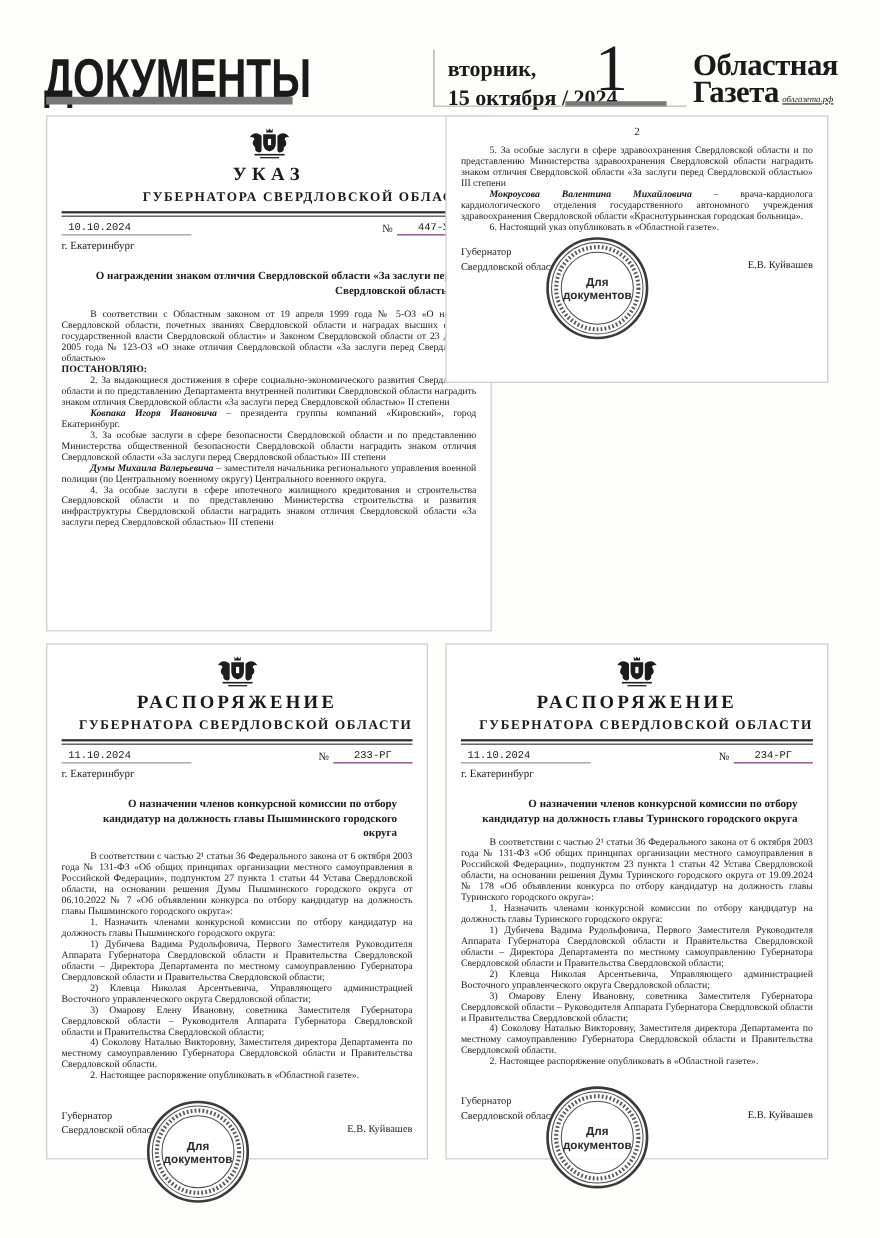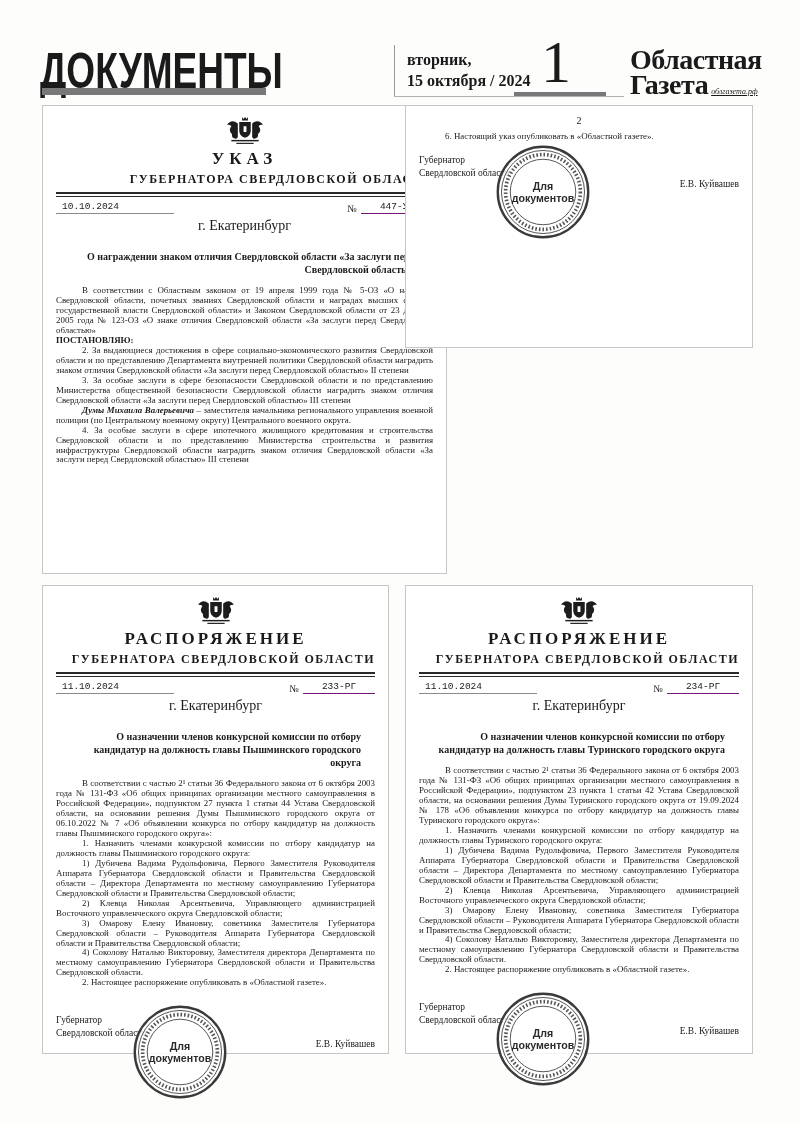--- a/index.html
+++ b/index.html
@@ -11,21 +11,21 @@
   }
   
   .masthead-title {
     position:absolute; left:40px; top:42px;
     font-family:"Liberation Sans","DejaVu Sans",sans-serif;
     font-size:50px; font-weight:600; white-space:nowrap;
     transform:scaleX(0.74); transform-origin:left top; letter-spacing:0;
   }
   .masthead-bar { position:absolute; left:42px; top:88px; width:224px; height:7px; background:#787878; }
   .header-divider { position:absolute; left:394px; top:45px; width:1px; height:52px; background:#9a9a9a; }
-  .header-date { position:absolute; left:407px; top:50px; font-weight:700; font-size:16px; line-height:1.3; }
+  .header-date { position:absolute; left:407px; top:50px; font-weight:700; font-size:20px; line-height:1.3; }
   .header-page-num { position:absolute; left:541px; top:32px; font-size:60px; line-height:1; font-weight:400; }
   .page-num-bar { position:absolute; left:514px; top:92px; width:92px; height:5px; background:#787878; }
   .header-rule { position:absolute; left:394px; top:96px; width:230px; height:1px; background:#b0b0b0; }
   .brand { position:absolute; left:630px; top:48px; font-weight:700; font-size:28px; line-height:0.88; letter-spacing:-0.5px; }
   .brand-site { font-size:8px; font-weight:400; font-style:italic; letter-spacing:0; margin-left:3px;text-decoration:underline; }
   
   .panel { position:absolute; background:#fff; border:1px solid #c6c6c6; box-sizing:border-box; }
   #panel-ukaz  { left:42px;  top:105px; width:405px; height:469px; }
   #panel-ukaz2 { left:405px; top:105px; width:348px; height:243px; }
   #panel-rasp1 { left:42px;  top:585px; width:347px; height:469px; }
@@ -35,33 +35,33 @@
   .emblem { display:block; margin:2px auto 1px; }
   .doc-type { text-align:center; font-weight:700; font-size:17px; letter-spacing:5px; margin-top:1px; }
   .doc-org  { text-align:right; font-weight:700; font-size:12px; letter-spacing:1.5px; margin-top:3px; white-space:nowrap; }
   .doc-rule { margin-top:5px; border-top:2.5px solid #2a2a2a; border-bottom:1px solid #2a2a2a; height:2px; }
   .doc-meta { display:flex; justify-content:space-between; align-items:flex-end; margin-top:4px;
               font-family:"Liberation Mono","DejaVu Sans Mono",monospace; font-size:9.5px; }
   .doc-date { display:inline-block; width:112px; padding:0 0 1px 6px; border-bottom:1px solid #8a8a8a; }
   .doc-no-group { display:flex; align-items:flex-end; gap:4px; }
   .doc-no-sign { font-family:"Liberation Serif",serif; font-size:10px; }
   .doc-number { display:inline-block; min-width:72px; text-align:center; padding-bottom:1px; border-bottom:1px solid #701a75; }
-  .doc-city { text-align:center; font-size:14px; margin-top:4px; }
+  .doc-city { font-size:10px; margin-top:4px; }
   .doc-title { text-align:right; font-weight:700; font-size:10px; line-height:1.3; margin:16px 14px 0; }
   .doc-pagenum { text-align:center; font-size:10px; margin-top:1px; }
   
   .doc-body { margin-top:10px; font-size:8.9px; line-height:1.12; }
   .doc-body .para { margin:0; text-indent:26px; text-align:justify; }
   .doc-body .para.bold { font-weight:700; text-indent:0; }
   .doc-body .para b i { font-weight:700; font-style:italic; }
   
   .signature { position:relative; display:flex; justify-content:space-between; font-size:9.5px; line-height:1.35; }
   .sig-gap-1 { margin-top:26px; }
   .sig-gap-2 { margin-top:12px; }
-  .sig-right { margin-top:24px;padding-left:12px; }
+  .sig-right { margin-top:12px;padding-left:12px; }
   .stamp { position:absolute; left:76px; top:-10px; width:96px; height:96px; }
 </style>
 </head>
 <body>
 
 <div class="masthead-title">ДОКУМЕНТЫ</div>
 <div class="masthead-bar"></div>
 <div class="header-divider"></div>
 <div class="header-date">
   <div>вторник,</div>
@@ -97,31 +97,34 @@
         <span class="doc-no-sign">№</span>
         <span class="doc-number">447-УГ</span>
       </span>
     </div>
     <div class="doc-city">г. Екатеринбург</div>
     <div class="doc-title">О награждении знаком отличия Свердловской области «За заслуги перед Свердловской областью»</div>
     <div class="doc-body">
         <p class="para">В соответствии с Областным законом от 19 апреля 1999 года № 5-ОЗ «О наградах Свердловской области, почетных званиях Свердловской области и наградах высших органов государственной власти Свердловской области» и Законом Свердловской области от 23 декабря 2005 года № 123-ОЗ «О знаке отличия Свердловской области «За заслуги перед Свердловской областью»</p>
         <p class="para bold">ПОСТАНОВЛЯЮ:</p>
         <p class="para">2. За выдающиеся достижения в сфере социально-экономического развития Свердловской области и по представлению Департамента внутренней политики Свердловской области наградить знаком отличия Свердловской области «За заслуги перед Свердловской областью» II степени</p>
+        <p class="para"><b><i>Ковпака Игоря Ивановича</i></b> – президента группы компаний «Кировский», город Екатеринбург.</p>
         <p class="para">3. За особые заслуги в сфере безопасности Свердловской области и по представлению Министерства общественной безопасности Свердловской области наградить знаком отличия Свердловской области «За заслуги перед Свердловской областью» III степени</p>
         <p class="para"><b><i>Думы Михаила Валерьевича</i></b> – заместителя начальника регионального управления военной полиции (по Центральному военному округу) Центрального военного округа.</p>
         <p class="para">4. За особые заслуги в сфере ипотечного жилищного кредитования и строительства Свердловской области и по представлению Министерства строительства и развития инфраструктуры Свердловской области наградить знаком отличия Свердловской области «За заслуги перед Свердловской областью» III степени</p>
       </div>
   </div>
 </div>
 
 <div class="panel" id="panel-ukaz2">
   <div class="panel-inner">
     <div class="doc-pagenum">2</div>
     <div class="doc-body" style="margin-top:6px;">
+        <p class="para">5. За особые заслуги в сфере здравоохранения Свердловской области и по представлению Министерства здравоохранения Свердловской области наградить знаком отличия Свердловской области «За заслуги перед Свердловской областью» III степени</p>
+        <p class="para"><b><i>Мокроусова Валентина Михайловича</i></b> – врача-кардиолога кардиологического отделения государственного автономного учреждения здравоохранения Свердловской области «Краснотурьинская городская больница».</p>
         <p class="para">6. Настоящий указ опубликовать в «Областной газете».</p>
       </div>
     <div class="signature sig-gap-2">
       <div>
         <div>Губернатор</div>
         <div>Свердловской области</div>
       </div>
       <svg class="stamp" viewBox="0 0 104 104">
         <circle cx="52" cy="52" r="49" fill="#ffffff" fill-opacity="0.82" stroke="#3a3a3a" stroke-width="2.6"></circle>
         <circle cx="52" cy="52" r="45" fill="none" stroke="#4a4a4a" stroke-width="1"></circle>

